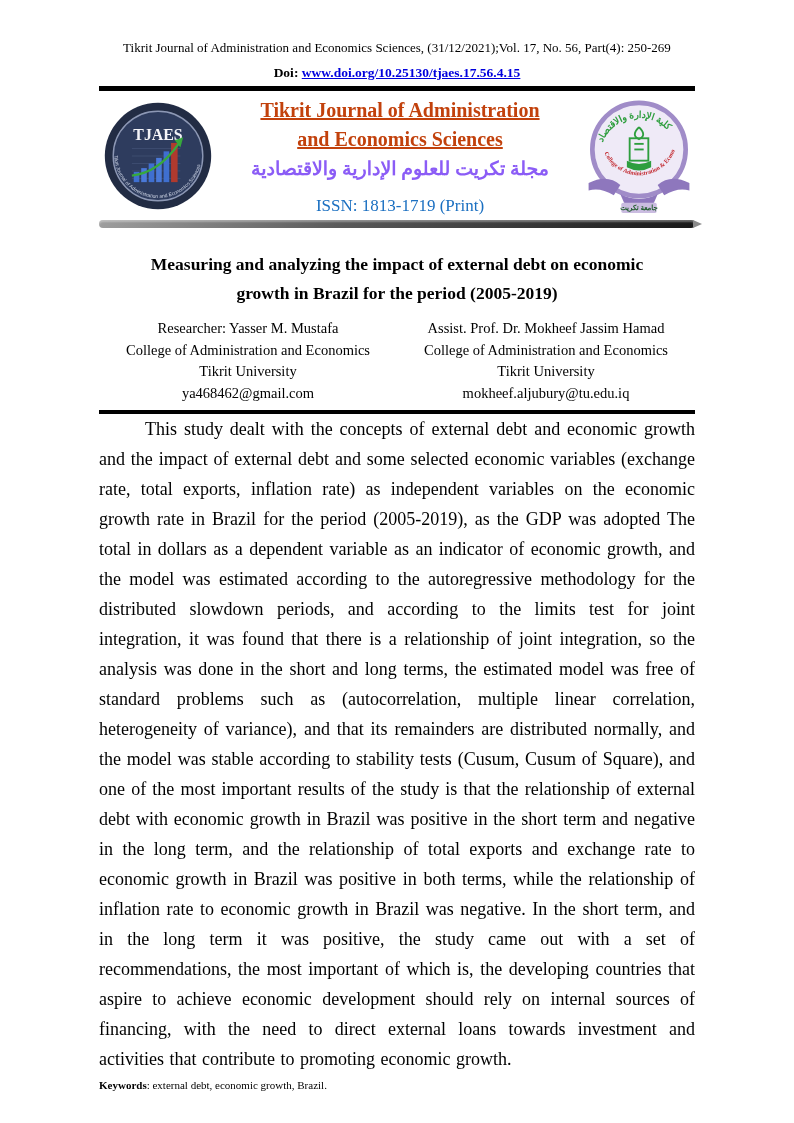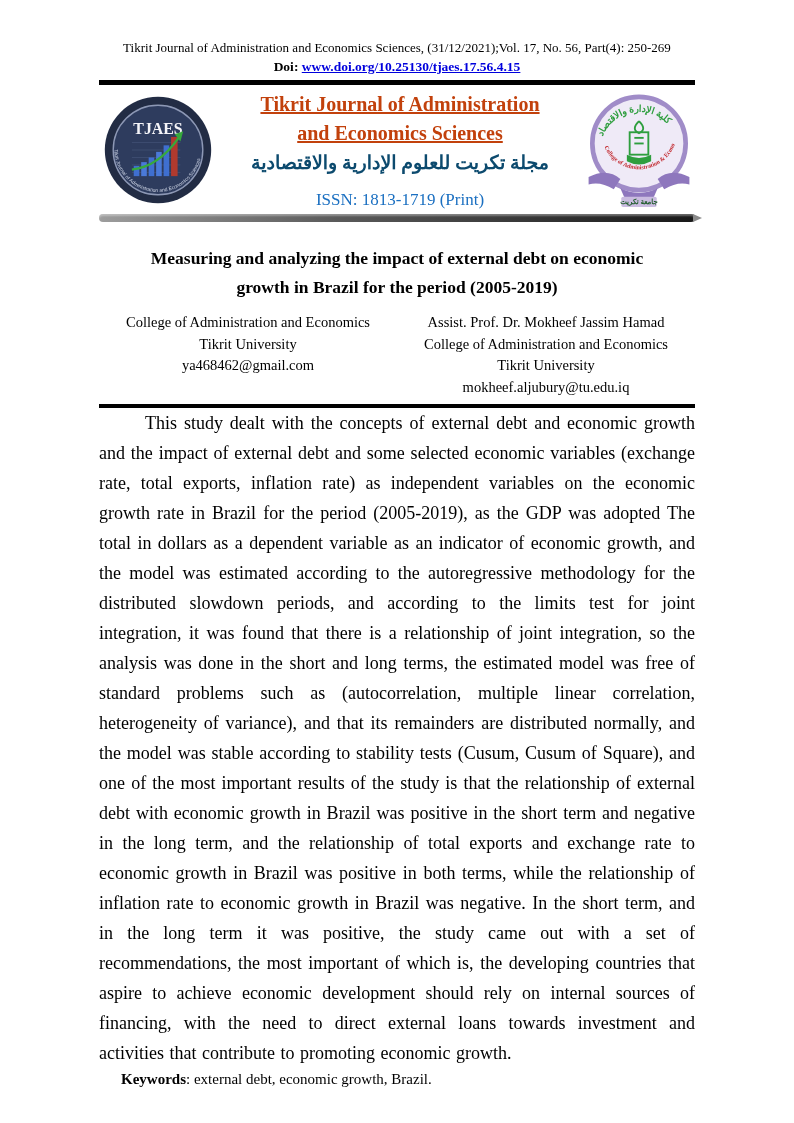--- a/index.html
+++ b/index.html
@@ -9,29 +9,29 @@
     font-family: "Liberation Serif", serif;
     color: #000;
     position: relative;
     overflow: hidden;
   }
   .page { position: relative; width: 794px; height: 1123px; }
   .content { padding: 40px 99px 0 99px; }
 
   
   .journal-line { text-align: center; font-size: 13px; white-space: nowrap; }
-  .doi-line { text-align: center; font-size: 13.5px; font-weight: bold; margin-top: 3px; }
+  .doi-line { text-align: center; font-size: 13.5px; font-weight: bold; margin-top: 9px; }
   .doi-link { color: #0000dd; text-decoration: underline; cursor: pointer; }
   .bar-black { height: 5px; background: #000; margin-top: 5px; }
 
   
   .banner { display: flex; align-items: center; justify-content: space-between; padding: 5px 0 4px 0; }
   .banner-center { flex: 1; text-align: center; padding: 0 6px; }
   .banner-title { color: #c2410c; font-weight: bold; font-size: 20px; line-height: 1.45; text-decoration: underline; }
-  .banner-ar { color: #0c4a6e; font-weight: bold; font-size: 19px; margin-top: 3px; }
+  .banner-ar { color: #8b5cf6; font-weight: bold; font-size: 19px; margin-top: 3px; }
   .banner-issn { color: #1a6fc1; font-size: 17px; margin-top: 16px; }
 
   .bar-gradient {
     height: 8px; border-radius: 4px; position: relative;
     background: linear-gradient(90deg, #9d9d9d 0%, #5a5a5a 40%, #181818 100%);
     box-shadow: inset 0 2px 2px rgba(255,255,255,0.35);
   }
   .bar-gradient::after {
     content: ""; position: absolute; right: -7px; top: 0;
     border-left: 9px solid #8a8a8a;
@@ -44,21 +44,21 @@
   .author-col { flex: 1; text-align: center; font-size: 14.5px; line-height: 1.5; }
   .divider-black { height: 4px; background: #000; margin-top: 5px; }
 
   
   .abstract-heading { font-size: 17px; font-weight: bold; margin-top: 3px; }
   .abstract-body {
     font-size: 18px; line-height: 30px;
     text-align: justify; text-indent: 46px; margin-top: 0;
     word-spacing: 1px;
   }
-  .keywords { font-size: 15px; line-height: 22px; margin-left: 22px; }
+  .keywords { font-size: 11px; line-height: 22px; }
   .keywords b { font-weight: bold; }
 
   
   .footer { position: absolute; left: 99px; right: 99px; top: 995px; }
   .footer-link-row { text-align: center; padding: 4px 0 5px 0; }
   .footer-link { color: #0000dd; font-size: 17px; font-weight: bold; text-decoration: underline; cursor: pointer; }
 </style>
 </head>
 <body>
 
@@ -142,20 +142,21 @@
 
     <div class="bar-gradient"></div>
 
     <div class="paper-title">
       <div>Measuring and analyzing the impact of external debt on economic</div>
       <div>growth in Brazil for the period (2005-2019)</div>
     </div>
 
     <div class="authors">
       <div class="author-col">
+        <div>Researcher: Yasser M. Mustafa</div>
         <div>College of Administration and Economics</div>
         <div>Tikrit University</div>
         <div>ya468462@gmail.com</div>
       </div>
       <div class="author-col">
         <div>Assist. Prof. Dr. Mokheef Jassim Hamad</div>
         <div>College of Administration and Economics</div>
         <div>Tikrit University</div>
         <div>mokheef.aljubury@tu.edu.iq</div>
       </div>

